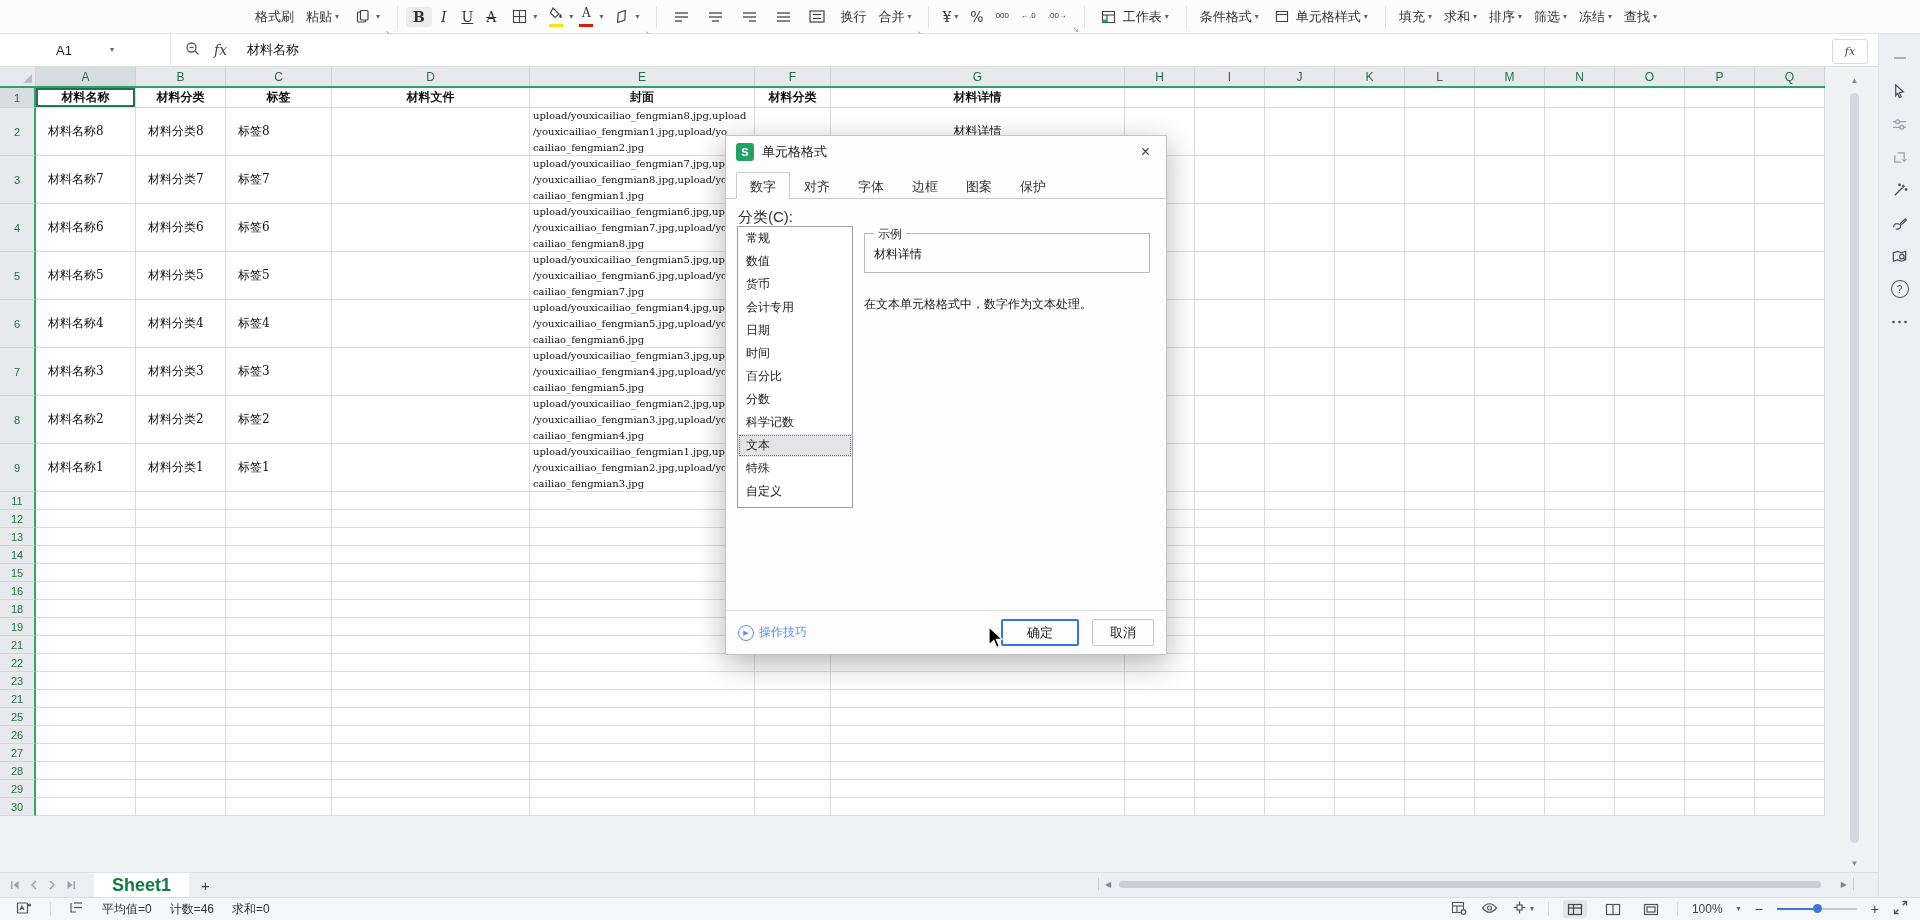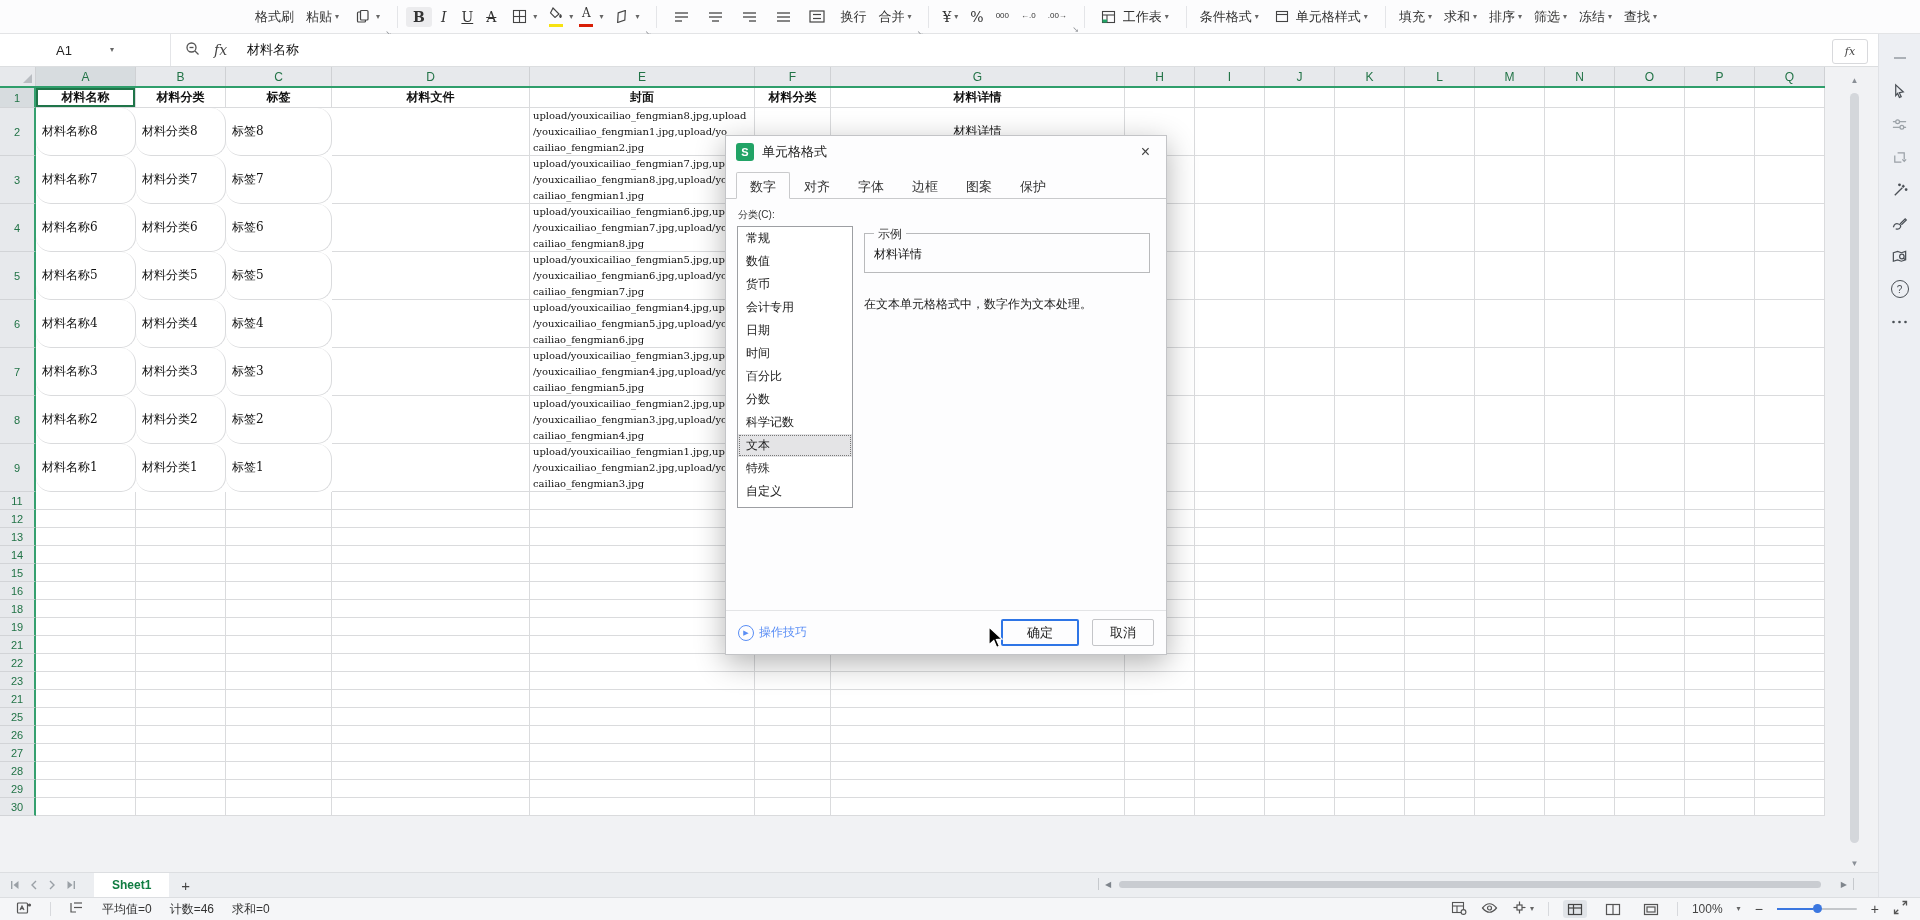--- a/index.html
+++ b/index.html
@@ -38,21 +38,21 @@
   .col-headers{display:flex;height:21px;border-bottom:2px solid #2f9e6b;width:1825px;background:#e7e9ec;box-sizing:border-box;}
   .corner{width:36px;height:100%;border-right:1px solid #cfd1d4;position:relative;flex:none;box-sizing:border-box;background:#e7e9ec;}
   .corner:after{content:"";position:absolute;right:3px;bottom:3px;border-style:solid;border-width:0 0 9px 9px;border-color:transparent transparent #b9bdc2 transparent;}
   .colh{height:100%;border-right:1px solid #cfd1d4;box-sizing:border-box;display:flex;align-items:center;justify-content:center;font-size:12px;color:#217346;flex:none;}
   .colh.sel,.rowh.sel{background:#d7dcdf;}
   .grid-body{width:1825px;background:#fff;}
   .row{display:flex;}
   .rowh{width:36px;flex:none;box-sizing:border-box;background:#e7e9ec;border-right:2px solid #35a06f;border-bottom:1px solid #d2d4d7;display:flex;align-items:center;justify-content:center;font-size:11px;color:#217346;}
   .cell{flex:none;box-sizing:border-box;border-right:1px solid #dadbdd;border-bottom:1px solid #dadbdd;font-family:"DejaVu Serif",serif;font-size:12px;color:#111;display:flex;align-items:center;justify-content:center;overflow:hidden;}
   .cell.hdr{font-weight:bold;}
-  .cell.left{justify-content:flex-start;padding:0 6px;border-radius:15px;}
+  .cell.left{justify-content:flex-start;padding:0 12px;}
   .cell.ecell{overflow:visible;align-items:flex-start;justify-content:flex-start;padding-left:3px;}
   .elines{white-space:pre;font-family:"DejaVu Serif",serif;font-size:10px;line-height:16px;width:max-content;}
   .cell.selcell{box-shadow:inset 0 0 0 2px #1f7549;}
   .vscroll{position:absolute;left:1848px;top:8px;width:13px;height:795px;}
   .vthumb{position:absolute;left:2px;top:18px;width:9px;height:750px;background:#d4d7db;border-radius:5px;}
   .varrow{position:absolute;left:0;width:13px;height:12px;color:#8a8f96;font-size:8px;text-align:center;line-height:12px;}
 
   
   .side-rail{position:absolute;left:1878px;top:34px;width:42px;height:863px;background:#edeff3;border-left:1px solid #e0e2e6;display:flex;flex-direction:column;align-items:center;padding-top:14px;gap:13px;box-sizing:border-box;color:#4a4f55;}
   .side-rail .ric{width:20px;height:20px;display:flex;align-items:center;justify-content:center;}
@@ -61,41 +61,41 @@
 
   
   .dialog{position:absolute;left:725px;top:135px;width:442px;height:520px;background:#fdfdfe;border:1px solid #c3c4c7;box-shadow:0 8px 28px rgba(0,0,0,.3);z-index:50;box-sizing:border-box;}
   .dlg-title{height:32px;display:flex;align-items:center;padding:0 10px;gap:8px;}
   .dlg-logo{width:18px;height:18px;border-radius:3px;color:#fff;font-size:11px;font-weight:bold;display:flex;align-items:center;justify-content:center;}
   .dlg-title-text{font-size:13px;color:#222;flex:1;}
   .dlg-close{font-size:16px;color:#444;padding:0 6px;}
   .dtabs{display:flex;padding:4px 10px 0;border-bottom:1px solid #c9cacc;height:26px;box-sizing:content-box;}
   .dtab{padding:5px 13px 4px;font-size:13px;color:#333;border:1px solid transparent;margin-bottom:-1px;}
   .dtab.active{background:#fdfdfe;border-color:#c9cacc;border-bottom-color:#fdfdfe;border-radius:2px 2px 0 0;}
-  .dcat-label{position:absolute;left:12px;top:72px;font-size:10px;color:#333;}
+  .dcat-label{position:absolute;left:12px;top:72px;font-size:15px;color:#333;}
   .dlist{position:absolute;left:11px;top:90px;width:114px;height:280px;border:1px solid #9d9fa3;background:#fff;font-size:12px;color:#222;overflow:hidden;}
   .dlist .it{height:23px;line-height:23px;padding:0 8px;}
   .dlist .it.sel{background:#e4e4e6;outline:1px dotted #777;outline-offset:-2px;}
   .sample{position:absolute;left:138px;top:97px;right:16px;height:38px;border:1px solid #b9babc;}
   .sample-label{position:absolute;top:-8px;left:9px;background:#fdfdfe;padding:0 4px;font-size:12px;color:#333;}
   .sample-val{padding:12px 9px 0;font-size:12px;color:#111;}
   .ddesc{position:absolute;left:138px;top:160px;right:16px;font-size:12px;color:#222;}
   .dfoot{position:absolute;left:0;right:0;bottom:0;height:44px;border-top:1px solid #e3e4e6;display:flex;align-items:center;padding:0 12px;box-sizing:border-box;}
   .tips{display:flex;align-items:center;gap:5px;font-size:12px;}
   .tipc{width:14px;height:14px;border:1.2px solid #5a8ef5;border-radius:50%;display:flex;align-items:center;justify-content:center;font-size:7px;color:#5a8ef5;}
   .dfoot .spring{flex:1;}
   .btn{height:27px;box-sizing:border-box;background:#fdfdfe;font-size:13px;color:#222;display:flex;align-items:center;justify-content:center;border-radius:2px;}
   .btn-ok{width:78px;border:2px solid #2e75e6;margin-right:13px;}
   .btn-cancel{width:62px;border:1px solid #c4c5c8;}
 
   
   .sheetbar{position:absolute;left:0;top:872px;width:1878px;height:25px;background:#eceef1;border-top:1px solid #dcdee1;display:flex;align-items:center;box-sizing:border-box;}
   .snav{display:flex;align-items:center;gap:10px;padding:0 10px;color:#9aa0a6;}
   .snav svg{display:block;}
-  .stab{height:25px;background:#fff;display:flex;align-items:center;padding:0 18px;font-size:12px;font-weight:bold;color:#107c41;margin-left:8px;}
+  .stab{height:25px;background:#fff;display:flex;align-items:center;padding:0 18px;font-size:18px;font-weight:bold;color:#107c41;margin-left:8px;}
   .addsheet{font-size:15px;color:#444;padding:0 12px;}
   .hscroll{position:absolute;left:1098px;top:876px;width:756px;height:16px;display:flex;align-items:center;gap:6px;z-index:45;}
   .hdiv{width:1px;height:12px;background:#c6c9cd;}
   .harr{color:#7f858c;font-size:8px;}
   .htrack{flex:1;height:9px;position:relative;}
   .hthumb{position:absolute;left:2px;top:1px;right:14px;height:7px;background:#c9ccd1;border-radius:4px;}
 
   
   .statusbar{position:absolute;left:0;top:897px;width:1920px;height:23px;background:#f5f6f8;border-top:1px solid #dcdee1;display:flex;align-items:center;font-size:12px;color:#333;box-sizing:border-box;z-index:46;}
   .sb-left{display:flex;align-items:center;gap:18px;padding-left:16px;}

